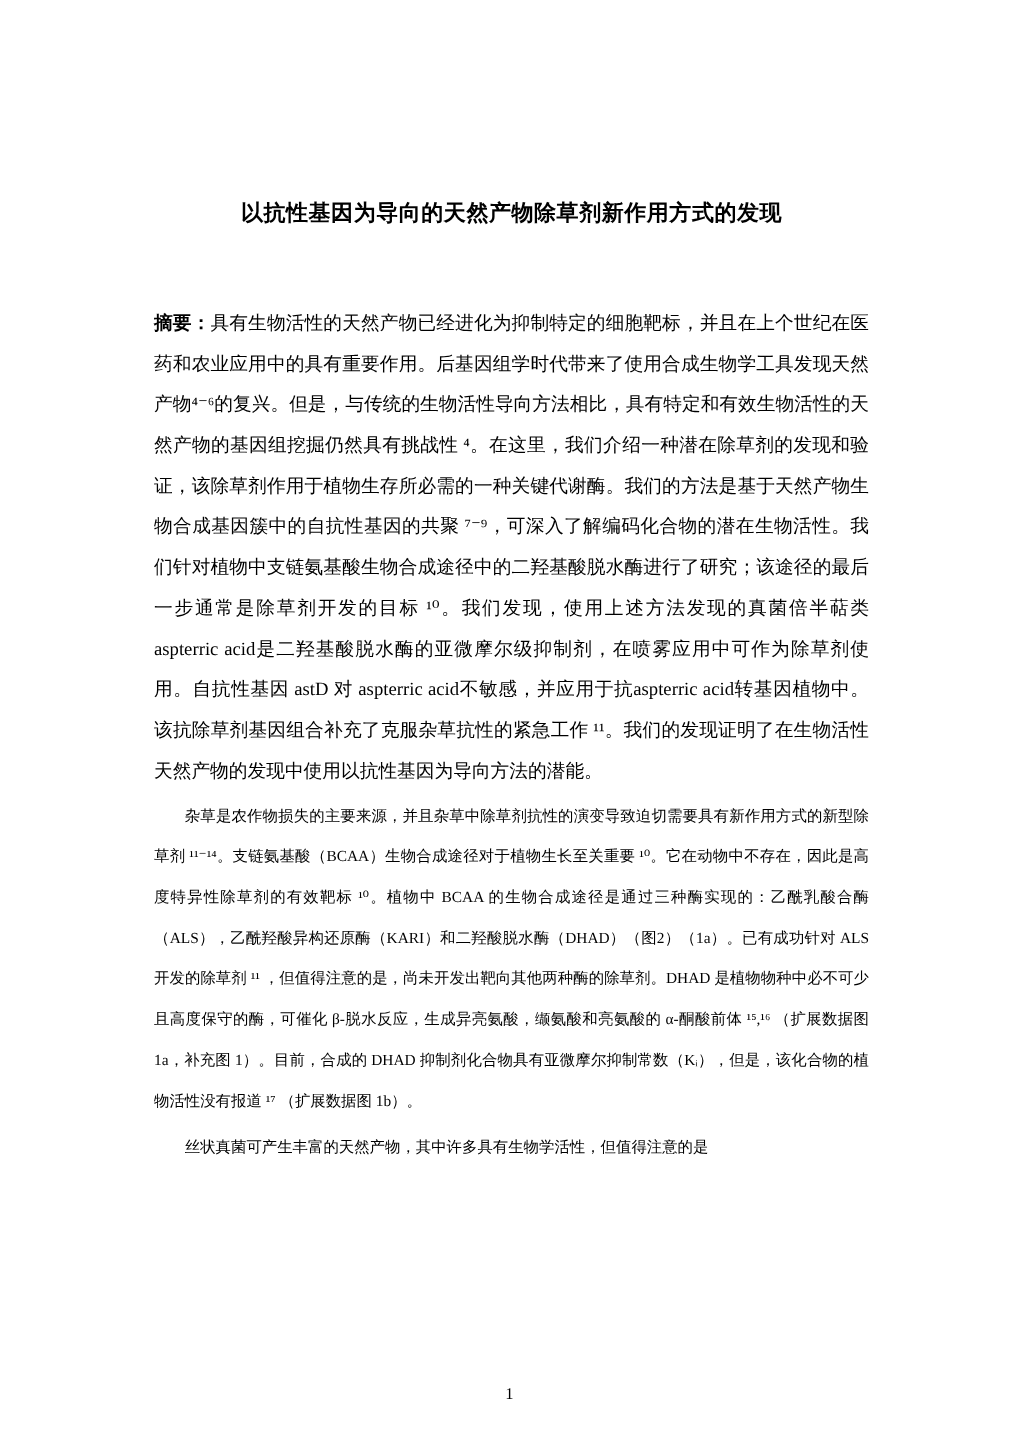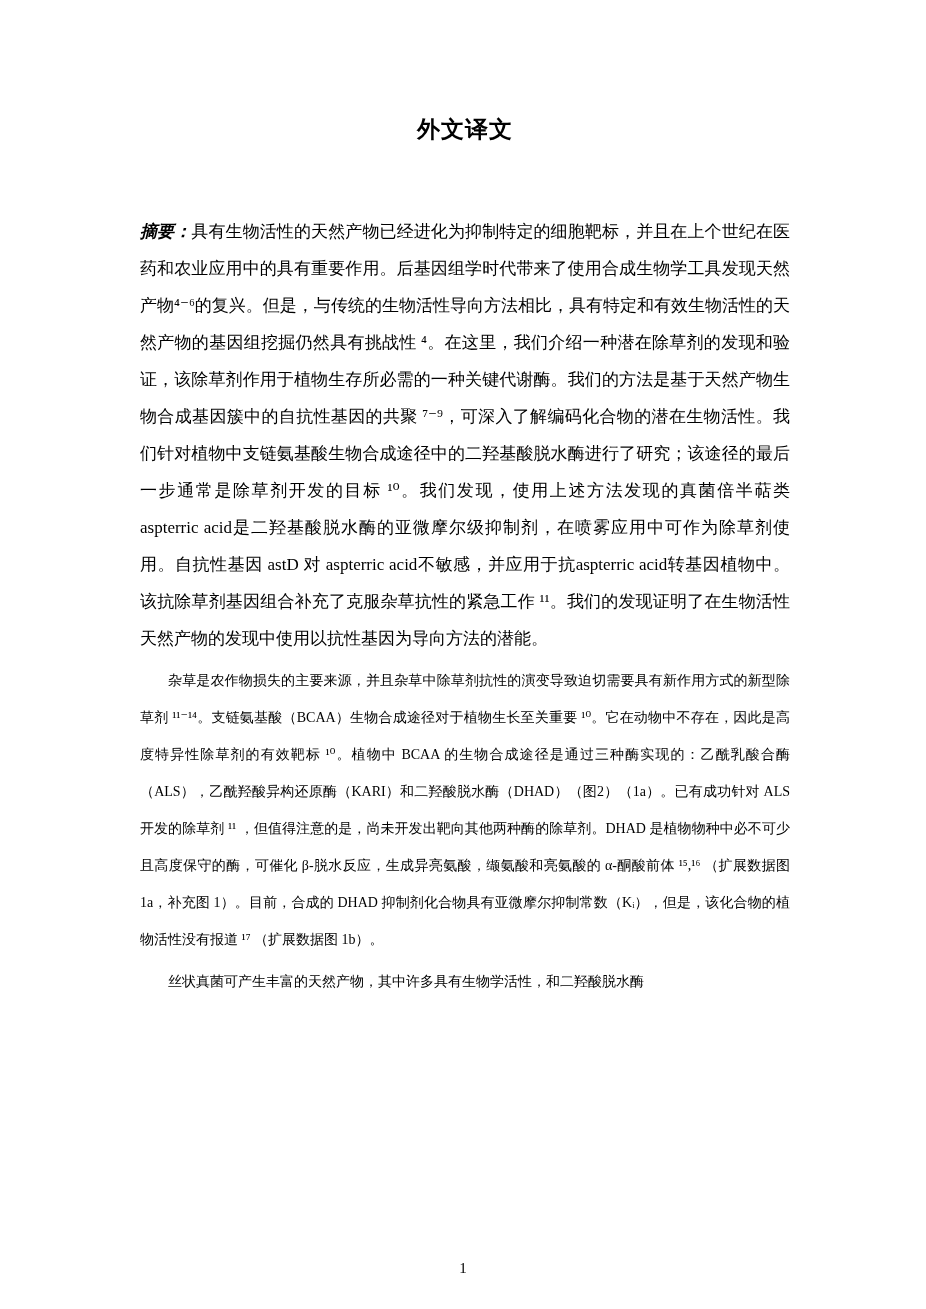--- a/index.html
+++ b/index.html
@@ -36,21 +36,20 @@
   }
   .abstract {
     margin: 68px 0 0 0;
     font-size: 17px;
     line-height: 37px;
     text-align: justify;
   }
   .abstract-label {
     font-family: "Liberation Sans", "DejaVu Sans", sans-serif;
     font-weight: 700;
-    font-style: italic;
   }
   .body-para {
     margin: 5px 0 0 0;
     font-size: 14px;
     line-height: 37px;
     text-align: justify;
     text-indent: 2em;
   }
   .page-number {
     position: absolute;
@@ -59,24 +58,24 @@
     width: 100%;
     text-align: center;
     font-size: 15px;
   }
 </style>
 </head>
 <body>
 
 <div class="page">
 
-  <h1 class="doc-title">外文译文</h1>
 
+  <h2 class="article-title">以抗性基因为导向的天然产物除草剂新作用方式的发现</h2>
 
   <p class="abstract"><strong class="abstract-label">摘要：</strong><span>具有生物活性的天然产物已经进化为抑制特定的细胞靶标，并且在上个世纪在医药和农业应用中的具有重要作用。后基因组学时代带来了使用合成生物学工具发现天然产物⁴⁻⁶的复兴。但是，与传统的生物活性导向方法相比，具有特定和有效生物活性的天然产物的基因组挖掘仍然具有挑战性 ⁴。在这里，我们介绍一种潜在除草剂的发现和验证，该除草剂作用于植物生存所必需的一种关键代谢酶。我们的方法是基于天然产物生物合成基因簇中的自抗性基因的共聚 ⁷⁻⁹，可深入了解编码化合物的潜在生物活性。我们针对植物中支链氨基酸生物合成途径中的二羟基酸脱水酶进行了研究；该途径的最后一步通常是除草剂开发的目标 ¹⁰。我们发现，使用上述方法发现的真菌倍半萜类aspterric acid是二羟基酸脱水酶的亚微摩尔级抑制剂，在喷雾应用中可作为除草剂使用。自抗性基因 astD 对 aspterric acid不敏感，并应用于抗aspterric acid转基因植物中。该抗除草剂基因组合补充了克服杂草抗性的紧急工作 ¹¹。我们的发现证明了在生物活性天然产物的发现中使用以抗性基因为导向方法的潜能。</span></p>
 
   <p class="body-para">杂草是农作物损失的主要来源，并且杂草中除草剂抗性的演变导致迫切需要具有新作用方式的新型除草剂 ¹¹⁻¹⁴。支链氨基酸（BCAA）生物合成途径对于植物生长至关重要 ¹⁰。它在动物中不存在，因此是高度特异性除草剂的有效靶标 ¹⁰。植物中 BCAA 的生物合成途径是通过三种酶实现的：乙酰乳酸合酶（ALS），乙酰羟酸异构还原酶（KARI）和二羟酸脱水酶（DHAD）（图2）（1a）。已有成功针对 ALS 开发的除草剂 ¹¹ ，但值得注意的是，尚未开发出靶向其他两种酶的除草剂。DHAD 是植物物种中必不可少且高度保守的酶，可催化 β-脱水反应，生成异亮氨酸，缬氨酸和亮氨酸的 α-酮酸前体 ¹⁵,¹⁶ （扩展数据图 1a，补充图 1）。目前，合成的 DHAD 抑制剂化合物具有亚微摩尔抑制常数（Kᵢ），但是，该化合物的植物活性没有报道 ¹⁷ （扩展数据图 1b）。</p>
 
-  <p class="body-para">丝状真菌可产生丰富的天然产物，其中许多具有生物学活性，和二羟酸脱水酶</p>
+  <p class="body-para">丝状真菌可产生丰富的天然产物，其中许多具有生物学活性，但值得注意的是</p>
 
   <div class="page-number">1</div>
 
 </div>
 
 </body></html>

